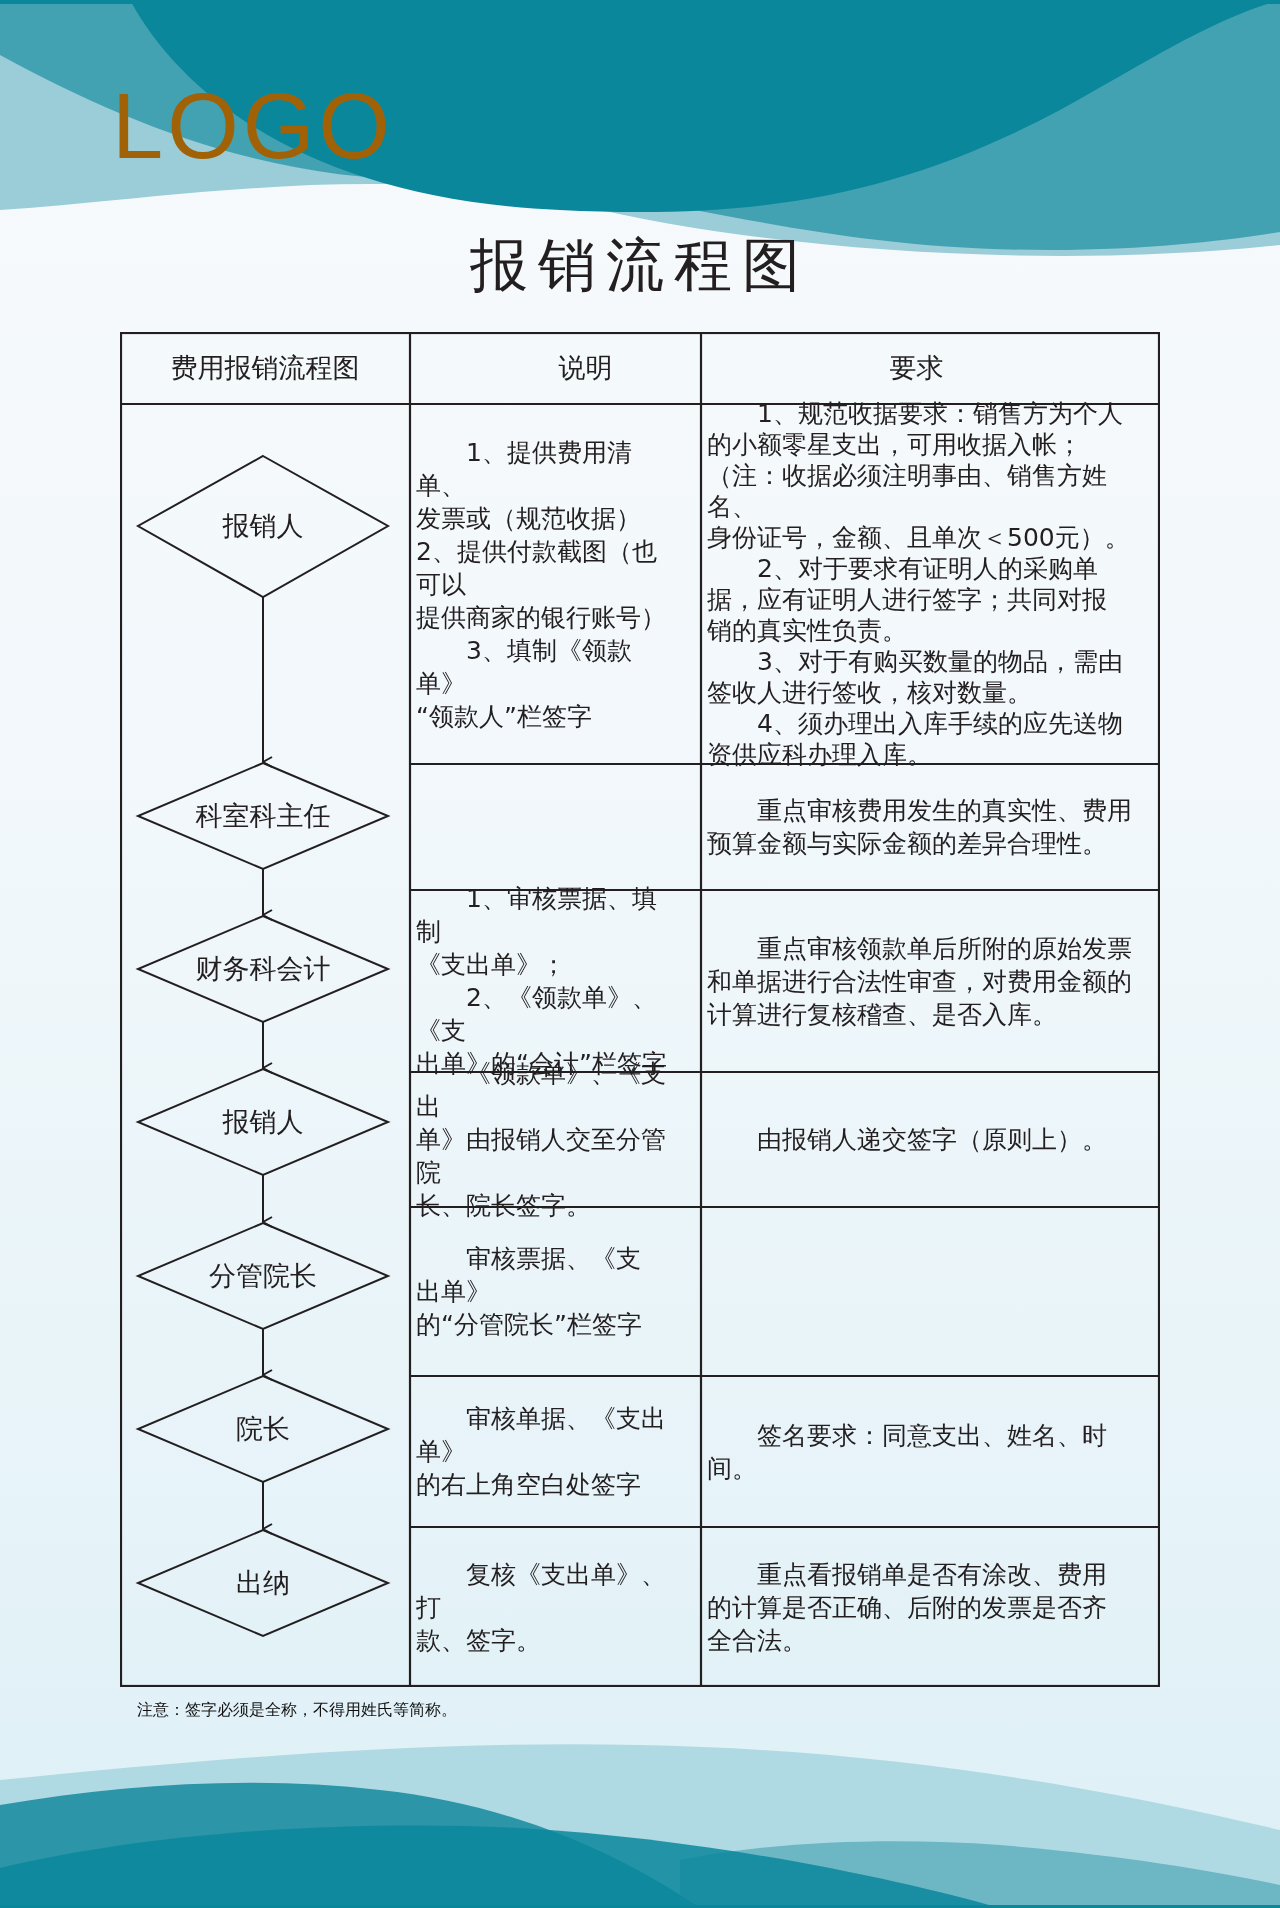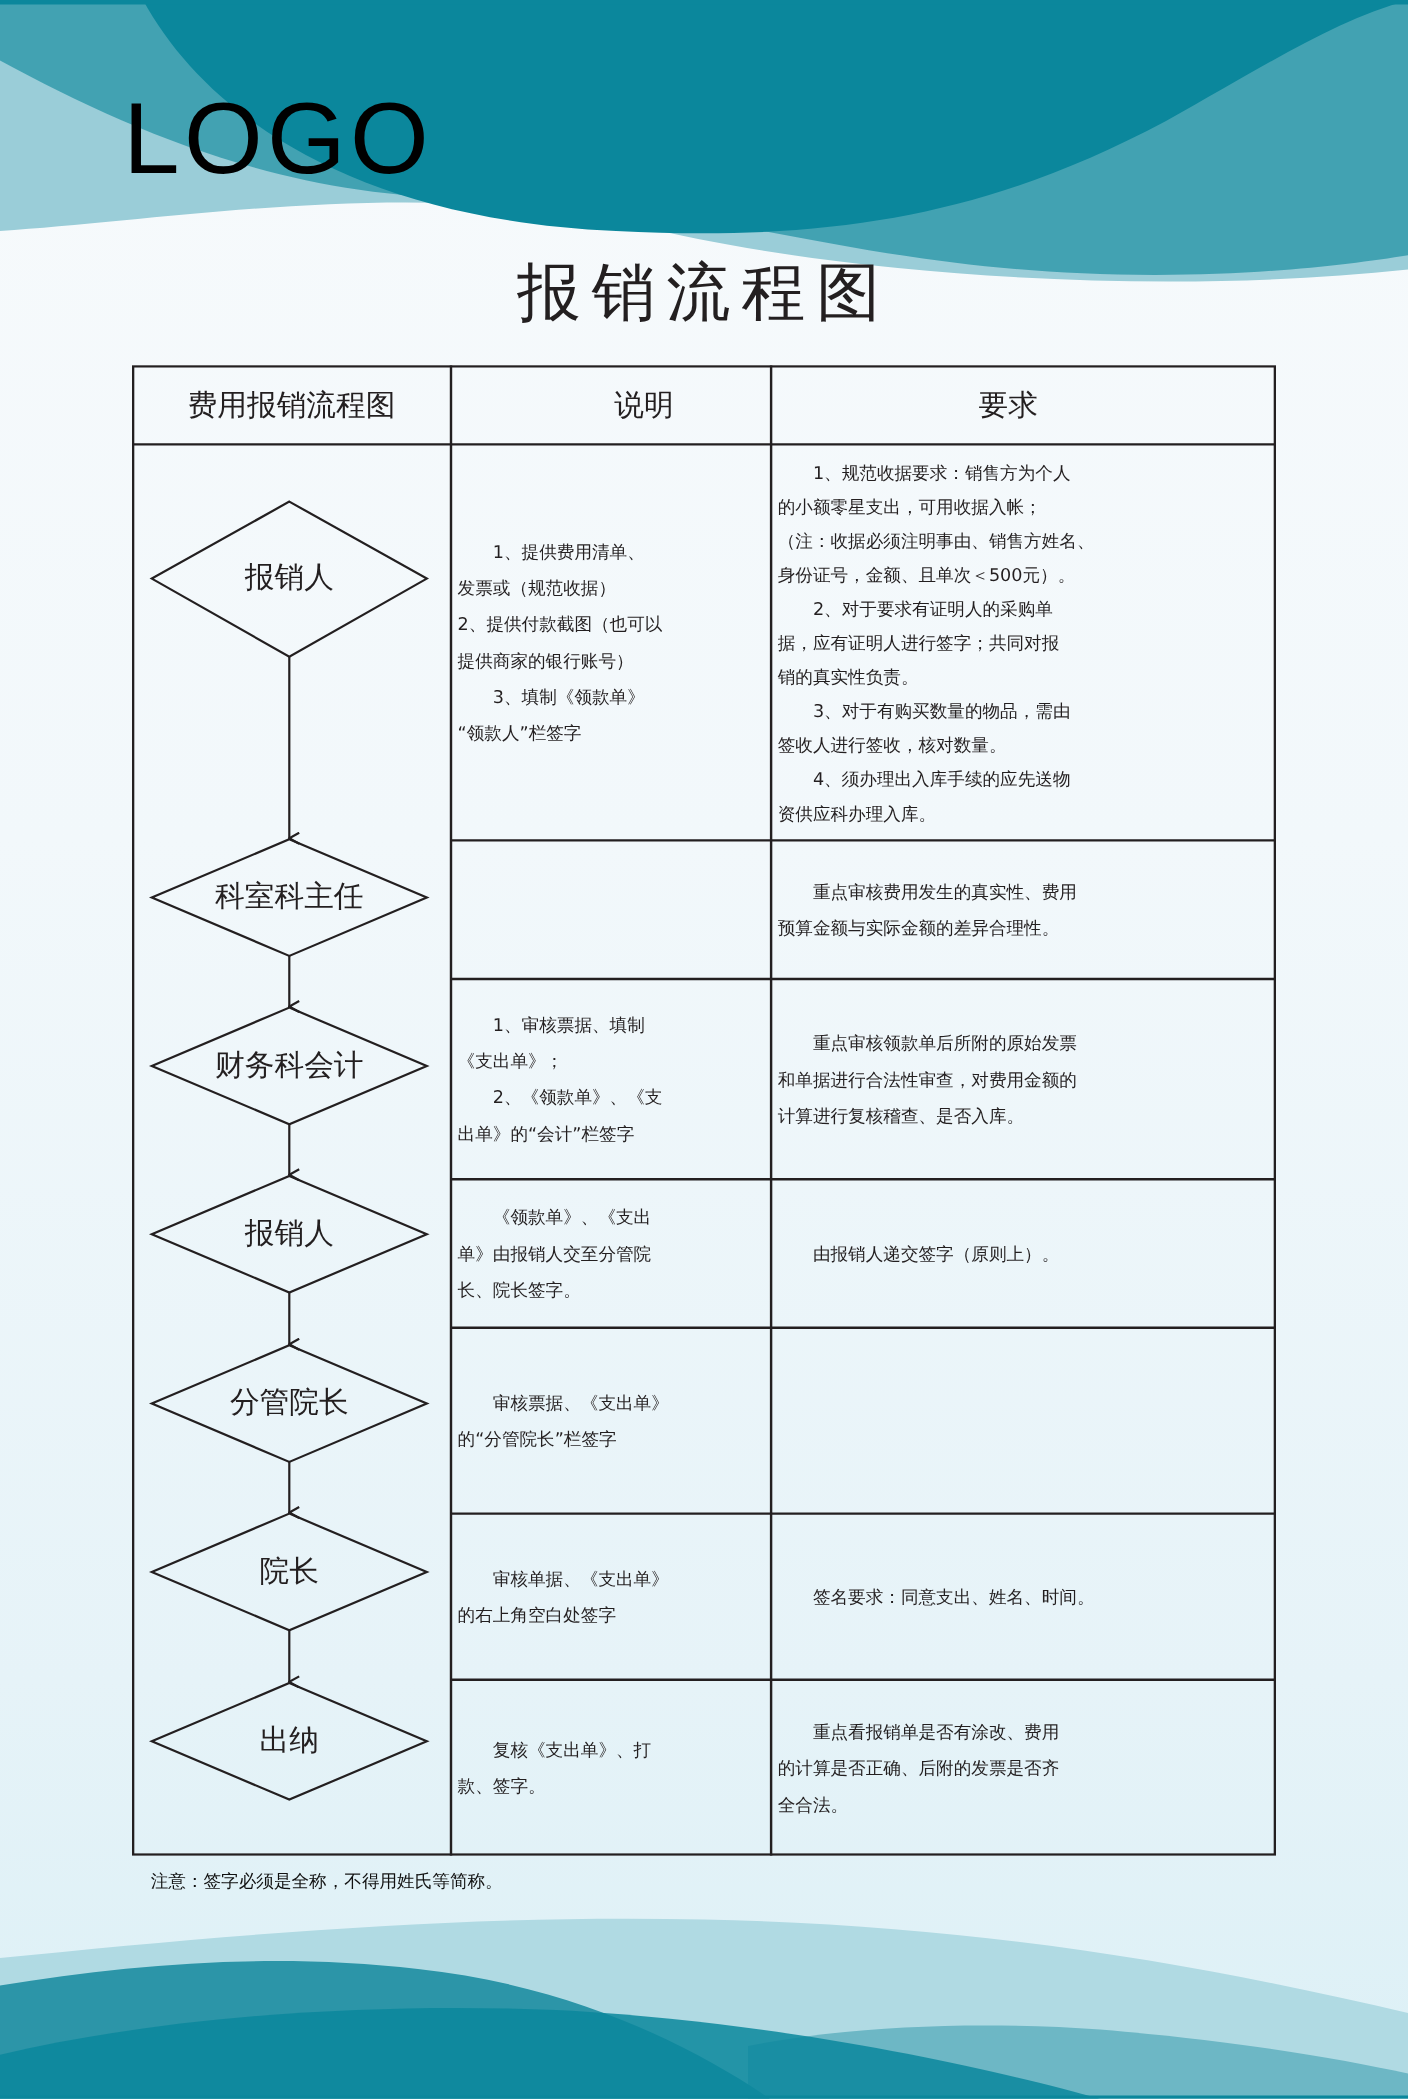--- a/index.html
+++ b/index.html
@@ -5,33 +5,33 @@
   html, body { margin: 0; padding: 0; }
   body {
     width: 1280px; height: 1908px; position: relative; overflow: hidden;
     font-family: "DejaVu Sans", "Liberation Sans", sans-serif;
     background: linear-gradient(180deg, #f7fafc 0%, #f2f8fb 40%, #e6f3f8 80%, #dcf0f6 100%);
     color: #231f20;
   }
   .bg-svg { position: absolute; left: 0; top: 0; pointer-events: none; }
   .logo {
     position: absolute; left: 112px; top: 80px;
-    font-family: "Liberation Sans", sans-serif; font-size: 92px; color: #000000;
+    font-family: "Liberation Sans", sans-serif; font-size: 92px; color: #a16207;
     letter-spacing: 4px; font-weight: normal; line-height: 1;
   }
   .page-title {
     position: absolute; left: 0; width: 1280px; top: 236px; text-align: center;
     font-size: 58px; letter-spacing: 10px; color: #231f20; line-height: 1;
   }
   .table-wrap { position: absolute; left: 120px; top: 332px; width: 1040px; height: 1355px; }
   .grid-svg { position: absolute; left: 0; top: 0; }
   .hdr { position: absolute; top: 0; height: 72px; display: flex; align-items: center; justify-content: center; font-size: 27px; }
   .cell {
     position: absolute; box-sizing: border-box; padding: 0 21px 0 6px;
-    display: flex; align-items: center; font-size: 16px; line-height: 33px;
+    display: flex; align-items: center; font-size: 25px; line-height: 33px;
   }
   .cell .txt { white-space: pre-wrap; width: 100%; }
   .node-label {
     position: absolute; width: 220px; margin-left: -110px; text-align: center;
     font-size: 27px; line-height: 32px; margin-top: -16px;
   }
   .note {
     position: absolute; left: 137px; top: 1700px; font-size: 16px; color: #111;
   }
 </style>

